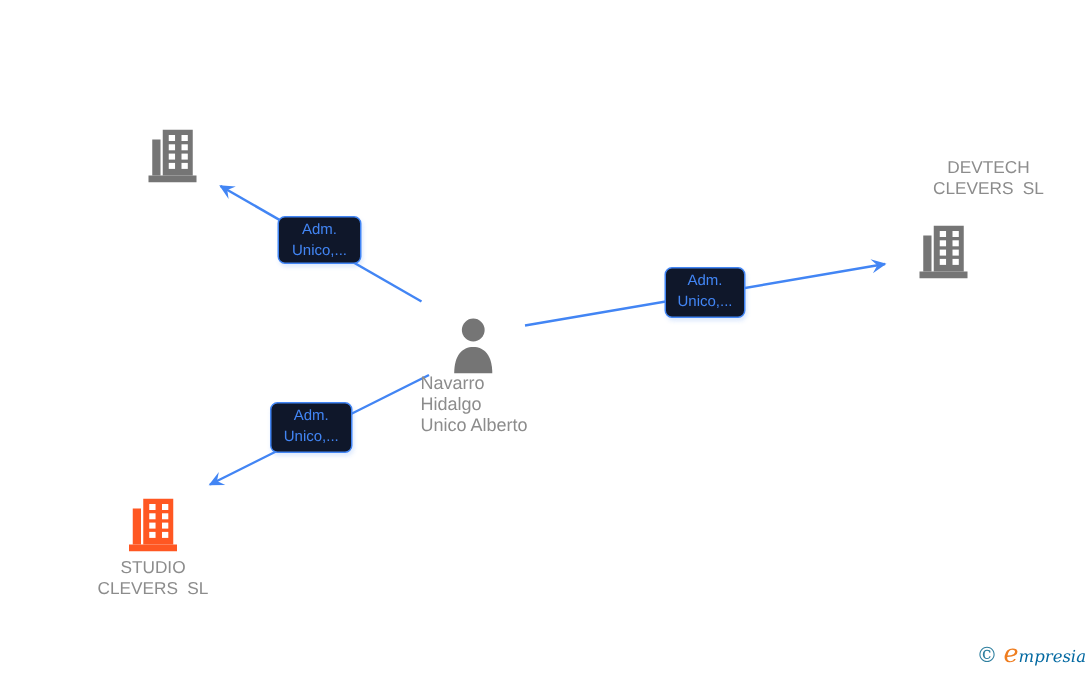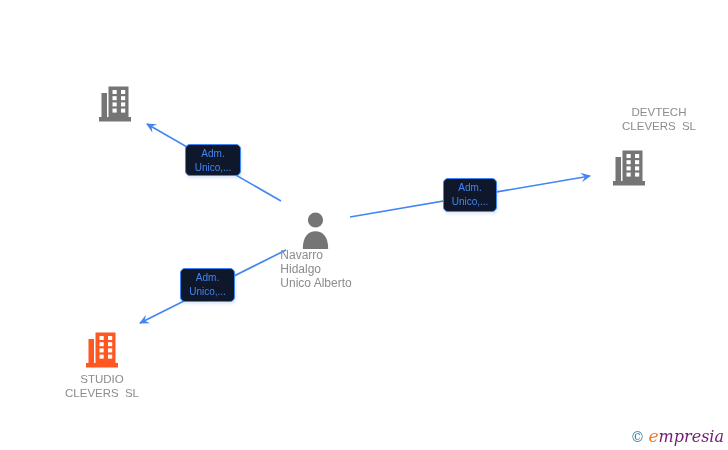--- a/index.html
+++ b/index.html
@@ -50,21 +50,21 @@
   .edge-label span{display:block;white-space:nowrap;}
   .watermark{
     position:absolute;
     right:4px;bottom:4px;
     font-family:"DejaVu Serif", serif;
     font-style:italic;
     white-space:nowrap;
   }
   .watermark .copy{color:#2e7f9f;font-style:normal;font-size:14px;margin-right:4px;}
   .watermark .brand-e{color:#ef7d1f;font-size:17px;}
-  .watermark .brand-rest{color:#701a75;font-size:16px;}
+  .watermark .brand-rest{color:#0369a1;font-size:11px;}
 </style>
 </head>
 <body>
 
 <div class="canvas">
 
   <svg width="0" height="0" style="position:absolute">
     <defs>
       <g id="bldg">
         <rect x="1" y="31" width="32" height="4.5"></rect>

